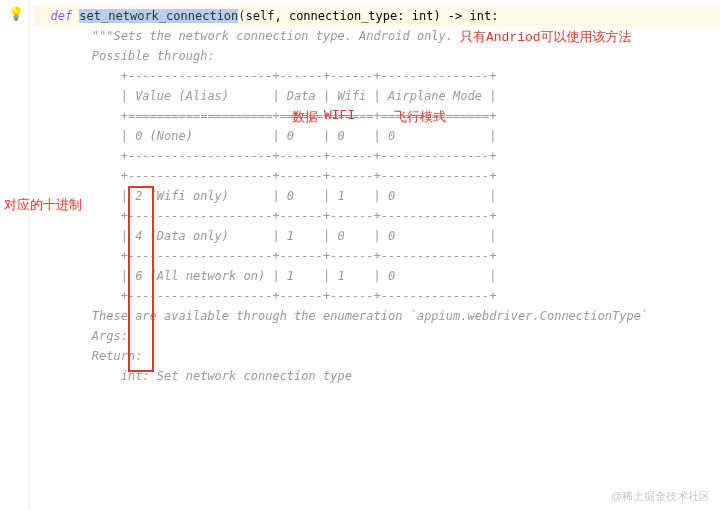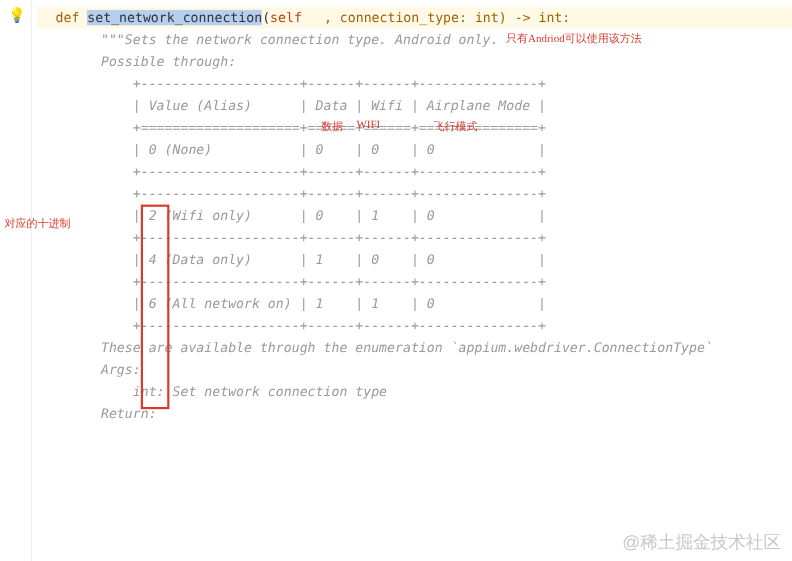--- a/index.html
+++ b/index.html
@@ -31,50 +31,50 @@
     font-style: italic;
     color: #9a9a9a;
     position: relative;
   }
   .def-line {
     font-style: normal;
     color: #333;
     background: #fff9e6;
     padding-left: 2px;
   }
-  .kw { color: #a16207; }         
+  .kw { color: #8b5cf6; font-style: italic; }         
   .fname { color: #333; }
   .sel { background: #b7cfef; }
-  .param-self { color: #c2410c; }
-  .param-type { color: #a16207; margin-left: 20px; }
+  .param-self { color: #0f172a; }
+  .param-type { color: #000000; }
   .bulb {
     position: absolute;
     left: 8px; top: 6px;
     font-size: 13px;
   }
   .annot {
     position: absolute;
-    font-family: Liberation Serif, serif;
+    font-family: Liberation Mono, monospace;
     font-style: normal;
     color: #d93a2b;
-    font-size: 10px;
+    font-size: 13px;
     background: transparent;
   }
   .red-box {
     position: absolute;
     border: 2px solid #d93a2b;
     background: transparent;
     pointer-events: none;
   }
   .watermark {
     position: absolute;
     right: 10px; bottom: 6px;
     color: #c7c7c7;
     font-family: "Microsoft YaHei", "PingFang SC", sans-serif;
-    font-size: 16px;
+    font-size: 11px;
     font-style: normal;
   }
 </style>
 </head>
 <body>
 
 <div class="gutter">
   <span class="bulb">💡</span>
 </div>
 
@@ -98,22 +98,22 @@
   <div class="line">            | 4 (Data only)      | 1    | 0    | 0             |</div>
   <div class="line">            +--------------------+------+------+---------------+</div>
   <div class="line">            | 6 (All network on) | 1    | 1    | 0             |</div>
   <div class="line">            +--------------------+------+------+---------------+</div>
 
   <div class="line"></div>
   <div class="line">        These are available through the enumeration `appium.webdriver.ConnectionType`</div>
   <div class="line"></div>
   <div class="line">        Args:</div>
   <div class="line"></div>
+  <div class="line">        Return:</div>
   <div class="line">            int: Set network connection type</div>
-  <div class="line">        Return:</div>
 </div>
 
 <div class="annot" style="left:460px; top:28px;">只有Andriod可以使用该方法</div>
 <div class="annot" style="left:292px; top:108px;">数据</div>
 <div class="annot" style="left:324px; top:108px;">WIFI</div>
 <div class="annot" style="left:394px; top:108px;">飞行模式</div>
 <div class="annot" style="left:4px; top:196px;">对应的十进制</div>
 
 <div class="red-box" style="left:128px; top:186px; width:22px; height:182px;"></div>
 

